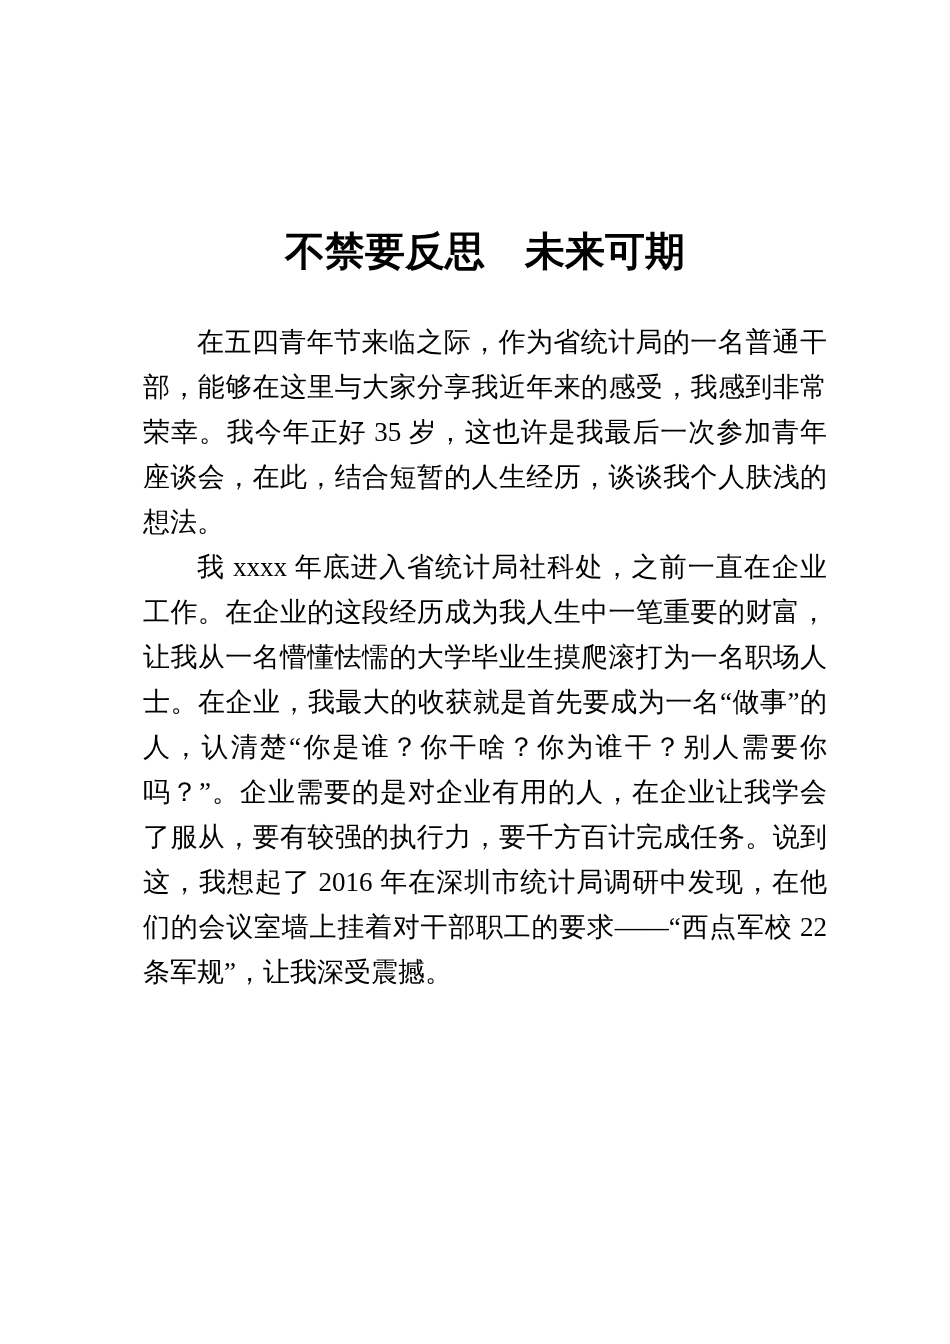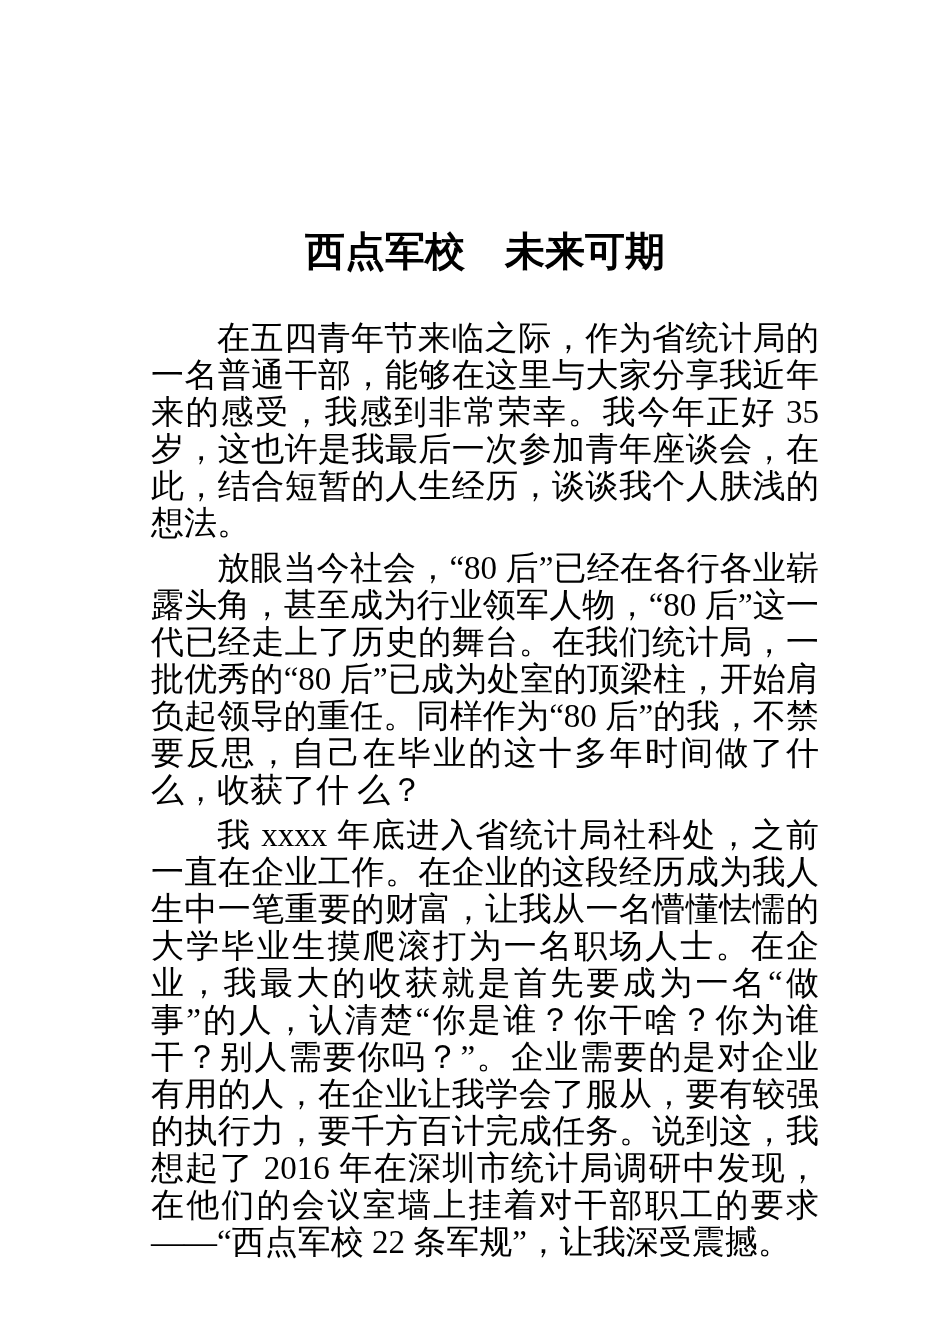--- a/index.html
+++ b/index.html
@@ -26,33 +26,32 @@
     margin: 0 0 44px 0;
     font-family: "Liberation Sans", "DejaVu Sans", sans-serif;
     font-size: 40px;
     font-weight: 700;
     line-height: 50px;
     text-align: center;
     letter-spacing: 0;
     white-space: pre;
   }
   .doc-body p {
-    margin: 8px;
-    font-size: 33px;
-    line-height: 37px;
+    margin: 0;
+    font-size: 27px;
+    line-height: 45px;
     text-align: justify;
     text-indent: 2em;
     word-break: break-all;
   }
 </style>
 </head>
 <body>
 
 <div class="page">
   <div class="doc">
-    <h1 class="doc-title">西点军校　未来可期</h1>
+    <h1 class="doc-title">不禁要反思　未来可期</h1>
     <div class="doc-body">
       <p>在五四青年节来临之际，作为省统计局的一名普通干部，能够在这里与大家分享我近年来的感受，我感到非常荣幸。我今年正好 35 岁，这也许是我最后一次参加青年座谈会，在此，结合短暂的人生经历，谈谈我个人肤浅的想法。</p>
-      <p>放眼当今社会，“80 后”已经在各行各业崭露头角，甚至成为行业领军人物，“80 后”这一代已经走上了历史的舞台。在我们统计局，一批优秀的“80 后”已成为处室的顶梁柱，开始肩负起领导的重任。同样作为“80 后”的我，不禁要反思，自己在毕业的这十多年时间做了什么，收获了什 么？</p>
       <p>我 xxxx 年底进入省统计局社科处，之前一直在企业工作。在企业的这段经历成为我人生中一笔重要的财富，让我从一名懵懂怯懦的大学毕业生摸爬滚打为一名职场人士。在企业，我最大的收获就是首先要成为一名“做事”的人，认清楚“你是谁？你干啥？你为谁干？别人需要你吗？”。企业需要的是对企业有用的人，在企业让我学会了服从，要有较强的执行力，要千方百计完成任务。说到这，我想起了 2016 年在深圳市统计局调研中发现，在他们的会议室墙上挂着对干部职工的要求——“西点军校 22 条军规”，让我深受震撼。</p>
     </div>
   </div>
 </div>
 
 </body></html>

